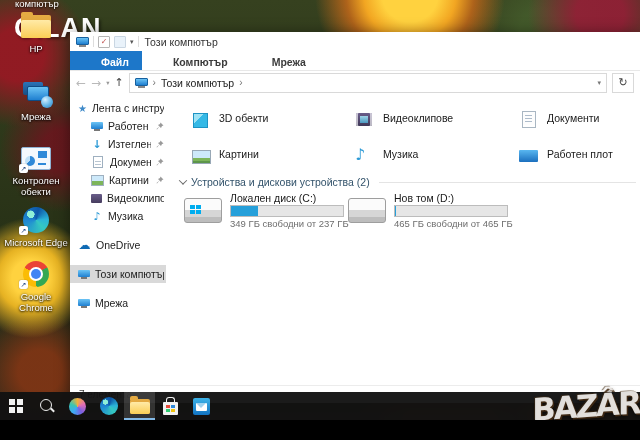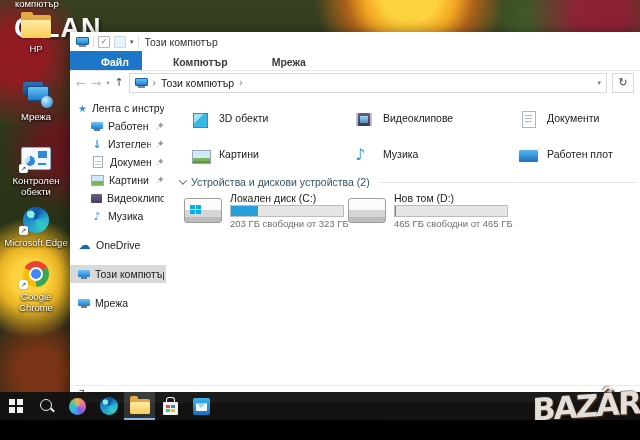--- a/index.html
+++ b/index.html
@@ -363,21 +363,21 @@
         <div class="dgrid">
           <div class="drive">
             <span class="hdd">
                 <span class="winflag"></span>
               </span>
             <span class="info">
               <span class="name">Локален диск (C:)</span>
               <span class="bar">
                   <span class="fill" style="width:24%"></span>
                 </span>
-              <span class="free">203 ГБ свободни от 323 ГБ</span>
+              <span class="free">349 ГБ свободни от 237 ГБ</span>
             </span>
           </div>
           <div class="drive">
             <span class="hdd"></span>
             <span class="info">
               <span class="name">Нов том (D:)</span>
               <span class="bar">
                   <span class="fill" style="width:1%"></span>
                 </span>
               <span class="free">465 ГБ свободни от 465 ГБ</span>

